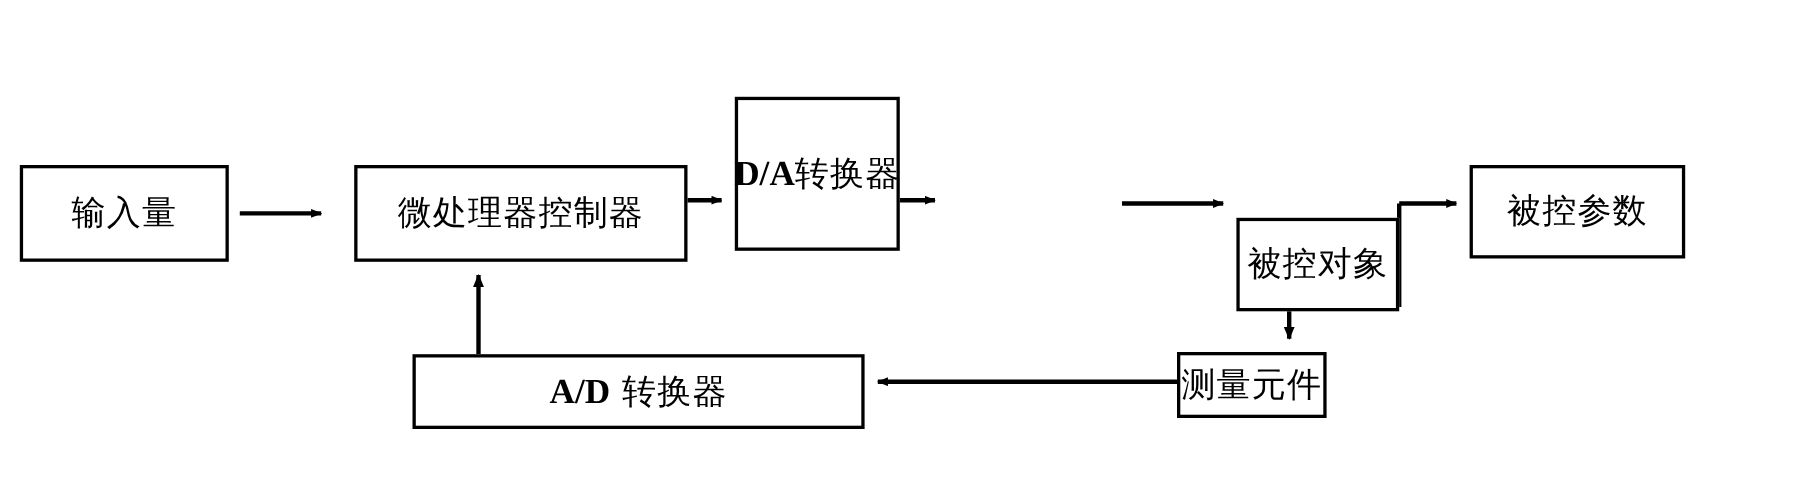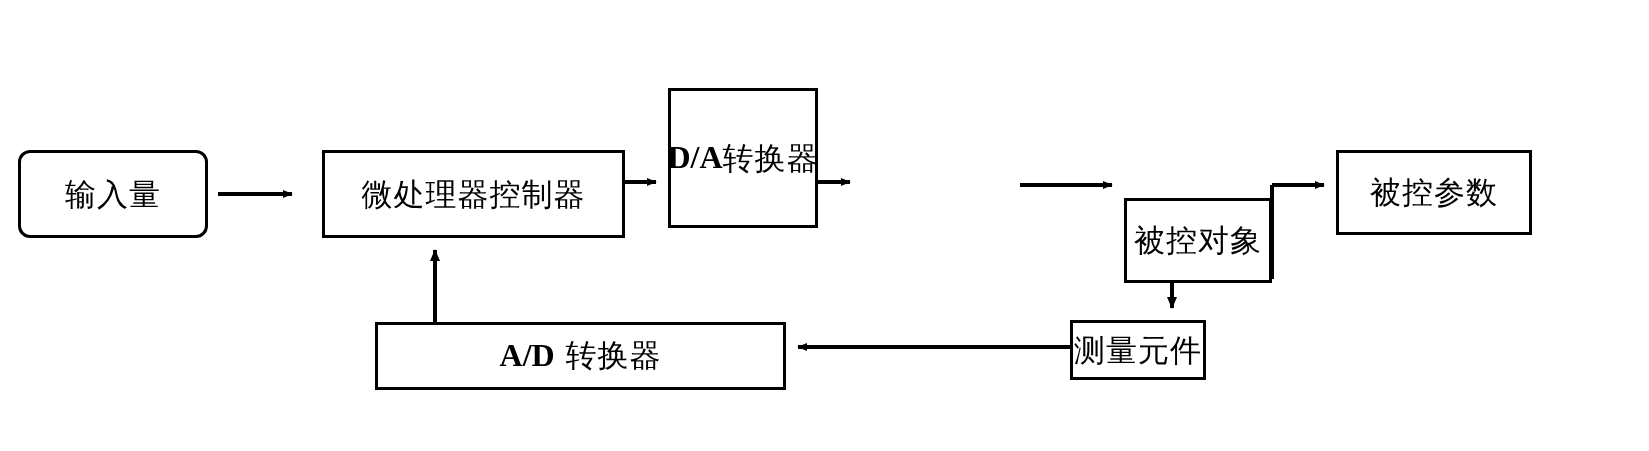--- a/index.html
+++ b/index.html
@@ -102,21 +102,21 @@
 
     <g>
       <path d="M1070,347 L798,347" stroke="#000000" stroke-width="4" fill="none" marker-end="url(#arrowL)"></path>
     </g>
 
     <g>
       <path d="M435,322 L435,250" stroke="#000000" stroke-width="4" fill="none" marker-end="url(#arrowU)"></path>
     </g>
   </svg>
 
-  <div class="node" style="left:18px; top:150px; width:190px; height:88px;border-radius:12px;">
+  <div class="node" style="left:18px; top:150px; width:190px; height:88px;">
     <span class="line-cn">输入量</span>
   </div>
 
   <div class="node" style="left:322px; top:150px; width:303px; height:88px;">
     <span class="line-cn">微处理器控制器</span>
   </div>
 
   <div class="node" style="left:668px; top:88px; width:150px; height:140px;">
     <span class="mono-abbr">D/A</span>
     <span class="line-cn">转换器</span>

